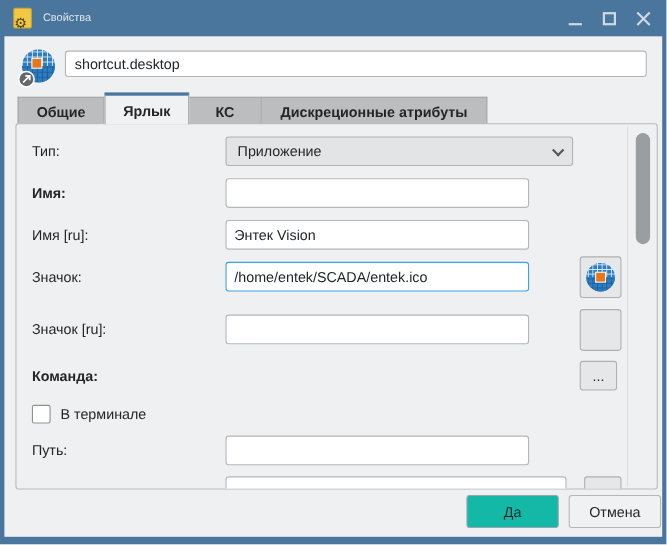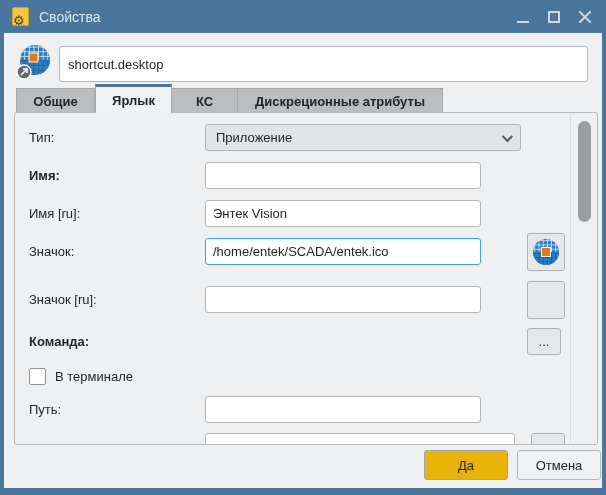--- a/index.html
+++ b/index.html
@@ -8,36 +8,36 @@
 
   .window { position: relative; width: 606px; height: 495px; background: #4a769d; overflow: hidden; }
 
   
   .titlebar { position: absolute; top: 0; left: 0; right: 0; height: 33px;
               display: flex; align-items: center; padding: 0 14px 0 12px; color: #dde6ed; }
   .title-icon { width: 17px; height: 19px; background: #f2c744; border: 1px solid #caa52e;
                 border-radius: 2px; position: relative; margin-right: 10px; }
   .title-icon::after { content: "⚙"; position: absolute; left: 0px; bottom: -3px;
                        font-size: 13px; color: #4e4315; }
-  .title-text { font-size: 14px; }
+  .title-text { font-size: 10px; }
   .win-controls { margin-left: auto; display: flex; align-items: center; gap: 17px; }
   .win-btn { width: 14px; height: 14px; position: relative; cursor: pointer; }
   .min-glyph { position: absolute; left: 1px; right: 1px; bottom: 1px; height: 0;
                border-bottom: 2px solid #cfd9e2; }
   .max-glyph { position: absolute; inset: 1px; border: 2px solid #cfd9e2; }
   .close-glyph::before, .close-glyph::after { content: ""; position: absolute; left: -1px;
                top: 6px; width: 16px; height: 2px; background: #cfd9e2; }
   .close-glyph::before { transform: rotate(45deg); }
   .close-glyph::after { transform: rotate(-45deg); }
 
   
   .content { position: absolute; left: 4px; right: 4px; top: 33px; bottom: 7px; background: #eff0f1; }
 
   .file-icon { position: absolute; left: 12px; top: 10px; width: 37px; height: 37px; }
-  .filename-input { position: absolute; left: 55px; top: 13px; width: 529px; height: 36px;
+  .filename-input { position: absolute; left: 55px; top: 13px; width: 529px; height: 24px;
                     border: 1px solid #b4b6b8; border-radius: 3px; background: #fff;
                     font: 13px "Liberation Sans", sans-serif; padding: 0 8px; color: #232629; outline: none; }
 
   
   .tabs { position: absolute; left: 12px; top: 51px; height: 29px; display: flex; align-items: flex-end; font-weight: bold; }
   .tab { display: flex; align-items: center; justify-content: center; height: 25px;
          background: #bcbdbe; border: 1px solid #a7a8aa; border-bottom: none;
          cursor: pointer; white-space: nowrap; }
   .tab + .tab { border-left: none; }
   .tab.w1 { width: 79px; } .tab.w2 { width: 77px; } .tab.w3 { width: 205px; } .tab.w4 { width: 66px; }
@@ -69,21 +69,21 @@
               border-radius: 2px; cursor: pointer; }
 
   
   .sb-sep { position: absolute; top: 2px; bottom: 2px; right: 26px; width: 1px; background: #dddee0; }
   .sb-thumb { position: absolute; right: 6px; top: 8px; width: 13px; height: 101px;
               background: #9b9ea1; border-radius: 7px; cursor: pointer; }
 
   
   .btn { position: absolute; top: 417px; height: 30px; border-radius: 3px;
          font: 13px "Liberation Sans", sans-serif; color: #232629; cursor: pointer; }
-  .btn-ok { left: 420px; width: 84px; background: #eab308; border: 1px solid #9aa5b0; }
+  .btn-ok { left: 420px; width: 84px; background: #14b8a6; border: 1px solid #9aa5b0; }
   .btn-cancel { left: 513px; width: 84px; background: #f0f1f2; border: 1px solid #b4b6b8; }
 </style>
 </head>
 <body>
 
 <div class="window">
 
   <div class="titlebar">
     <div class="title-icon"></div>
     <div class="title-text">Свойства</div>

